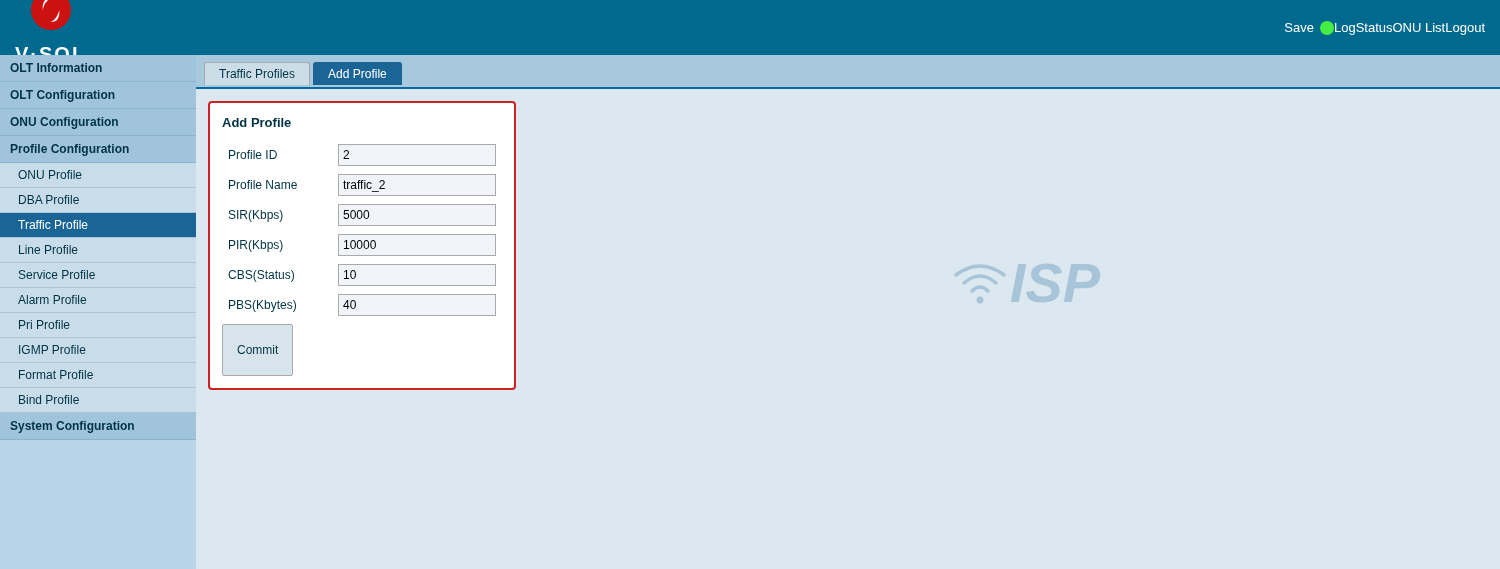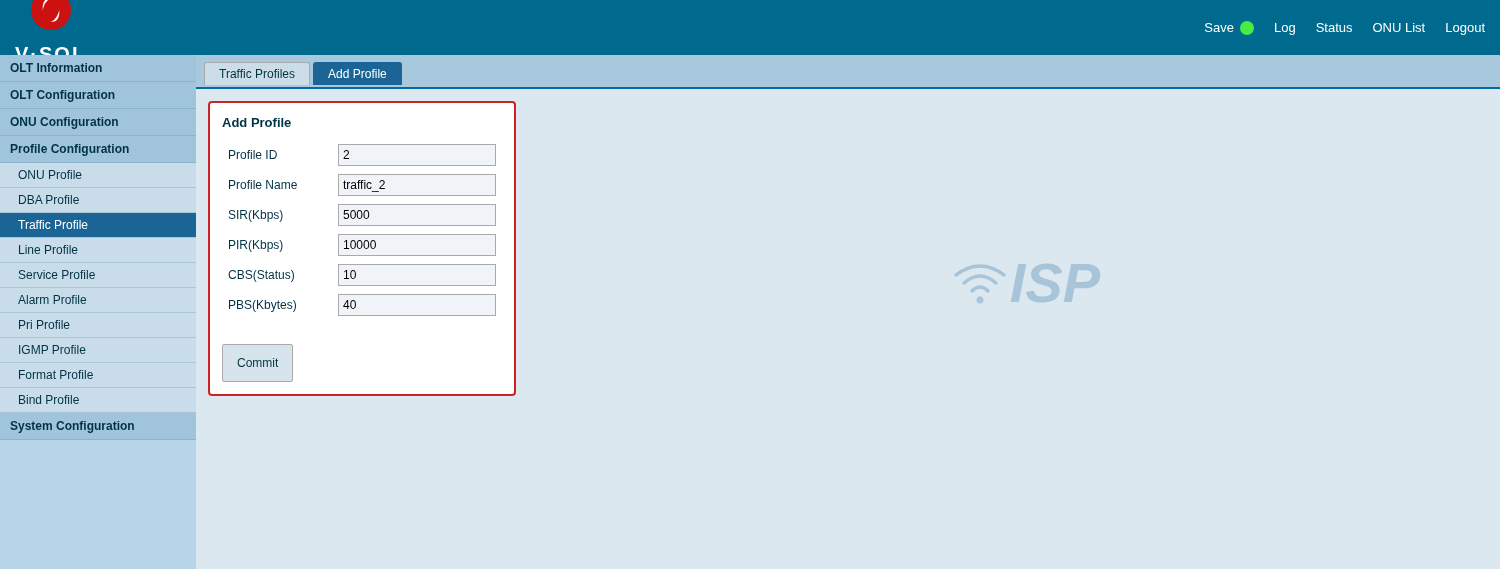--- a/index.html
+++ b/index.html
@@ -26,21 +26,20 @@
     }
     .logo-text {
       color: white;
       font-size: 20px;
       font-weight: bold;
       letter-spacing: 2px;
     }
     .header-right {
       display: flex;
       align-items: center;
-      gap: 20px;
       color: white;
       font-size: 13px;
     }
     .save-area {
       display: flex;
       align-items: center;
       gap: 6px;
     }
     .status-dot {
       width: 14px;
@@ -162,24 +161,24 @@
       width: 158px;
       height: 22px;
       border: 1px solid #aaa;
       padding: 2px 4px;
       font-size: 12px;
       background: #f0f4f8;
     }
     .commit-btn {
       background: #d8e4ec;
       border: 1px solid #aaa;
-      padding: 11px 14px;
+      padding: 18px 14px;
       font-size: 12px;
       cursor: pointer;
-      margin-top: 24px;
+      margin-top: 4px;
       border-radius: 2px;
       color: #003344;
     }
 
     
     .isp-watermark {
       position: absolute;
       right: 400px;
       top: 200px;
       color: #a8c4d8;

